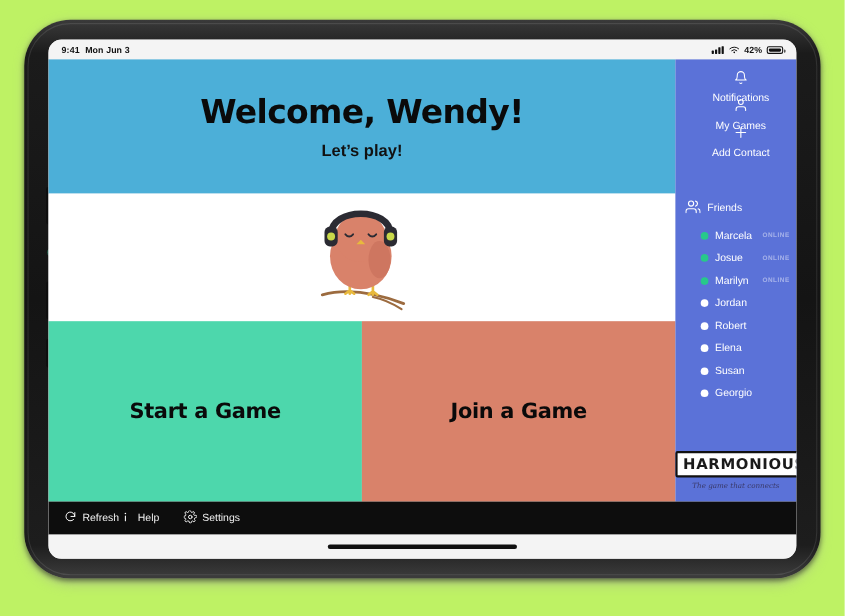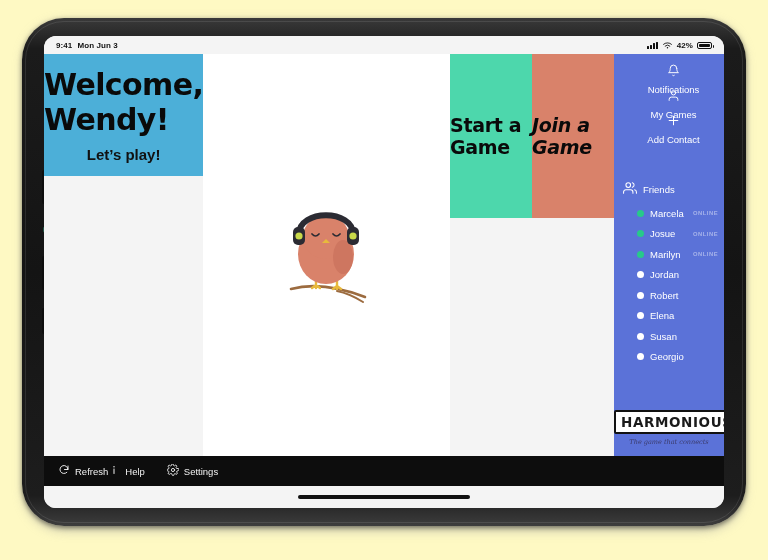--- a/index.html
+++ b/index.html
@@ -3,21 +3,21 @@
 <meta charset="utf-8">
 <title>Harmonious Tablet UI</title>
 <style>
   * { margin:0; padding:0; box-sizing:border-box; }
   html, body {
     width:768px; height:560px;
     background:#ffffff;
     font-family:"Liberation Sans", sans-serif;
     overflow:hidden;
   }
-  #stage { position:relative; width:768px; height:560px; background:#fef9c3; }
+  #stage { position:relative; width:768px; height:560px; background:#bef264; }
 
   
   .device-shadow{
     position:absolute; left:24px; top:22px; width:720px; height:508px;
     border-radius:40px; background:#9a9a9a; filter:blur(6px); opacity:.55;
   }
   .device-frame{
     position:absolute; left:22px; top:18px; width:724px; height:508px;
     border-radius:42px;
     background:linear-gradient(180deg,#3a3a3a 0%,#1b1b1b 6%,#141414 50%,#1d1d1d 94%,#3d3d3d 100%);
@@ -52,21 +52,21 @@
   .sig{ display:flex; align-items:flex-end; gap:1px; height:8px; }
   .sig i{ display:block; width:2px; background:#111; border-radius:.5px; }
   .sig i:nth-child(1){height:3px}.sig i:nth-child(2){height:4.5px}
   .sig i:nth-child(3){height:6px}.sig i:nth-child(4){height:7.5px}
   .batt{ width:15px; height:7px; border:1px solid #111; border-radius:2px; position:relative; }
   .batt::before{content:"";position:absolute;inset:1px;background:#111;border-radius:1px;}
   .batt::after{content:"";position:absolute;right:-3px;top:2px;width:1.5px;height:3px;background:#111;border-radius:0 1px 1px 0;}
 
   
   .app{ flex:1; display:flex; min-height:0; }
-  .content{ flex:1; display:flex; flex-direction:row; min-width:0; }
+  .content{ flex:1; display:flex; flex-direction:column; min-width:0; }
 
   
   .header{
     background:#4CAFD8; height:122px; flex:0 0 122px;
     display:flex; flex-direction:column; align-items:center; justify-content:center;
   }
   .welcome{
     font-size:30px; font-weight:bold; color:#0a0a0a; letter-spacing:-.6px;
     font-family:"DejaVu Sans", sans-serif;
   }
@@ -77,21 +77,21 @@
   .mascot{ width:120px; height:108px; }
 
   
   .actions{ display:flex; height:164px; flex:0 0 164px;border-radius:31px; }
   .act{
     flex:1; display:flex; align-items:center; justify-content:center;
     font-size:19px; font-weight:bold; color:#0a0a0a; cursor:pointer;
     font-family:"DejaVu Sans", sans-serif; letter-spacing:-.3px;
   }
   .act-start{ background:#4DD7AC; }
-  .act-join { background:#D9826A;font-style:italic; }
+  .act-join { background:#D9826A; }
 
   
   .sidebar{
     width:110px; flex:0 0 110px; background:#5B72D8;
     display:flex; flex-direction:column; color:#fff; padding-top:10px;
   }
   .nav{ padding:0 0 0 9px; }
   .nav-item{
     display:flex; align-items:center; gap:7px; height:25px;
     font-size:9.5px; color:#fff; cursor:pointer;flex-direction:column;

